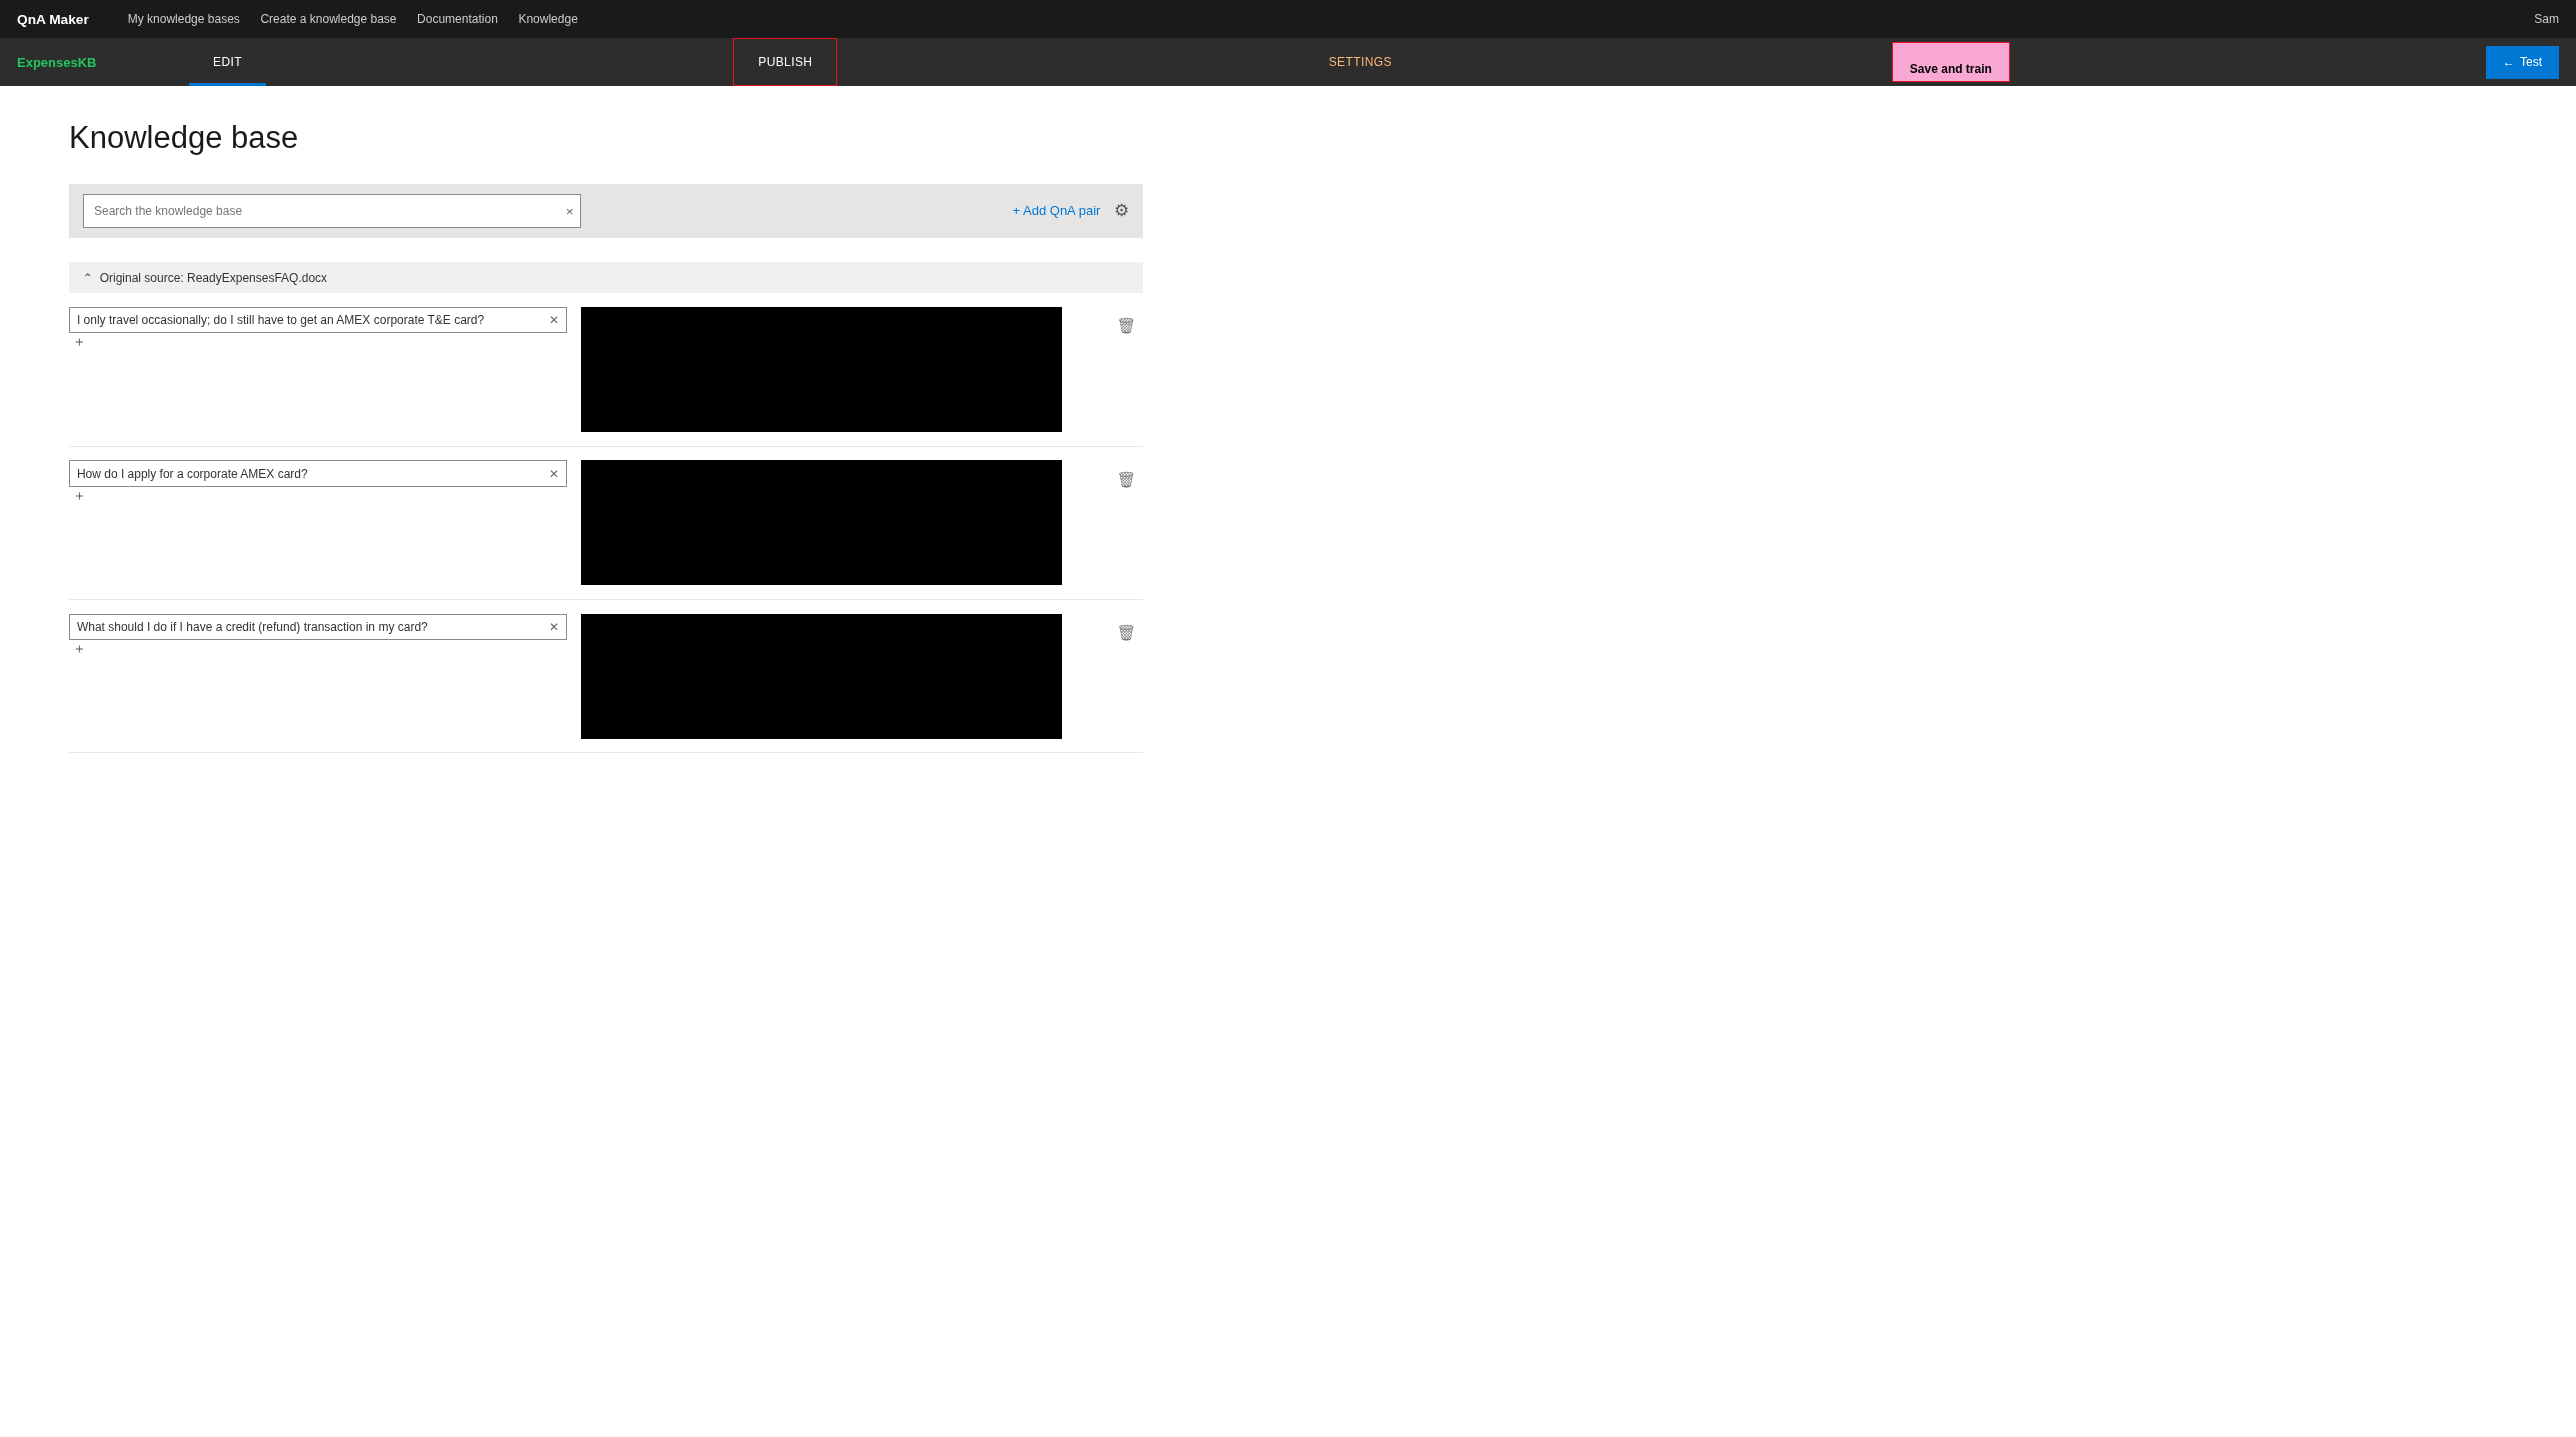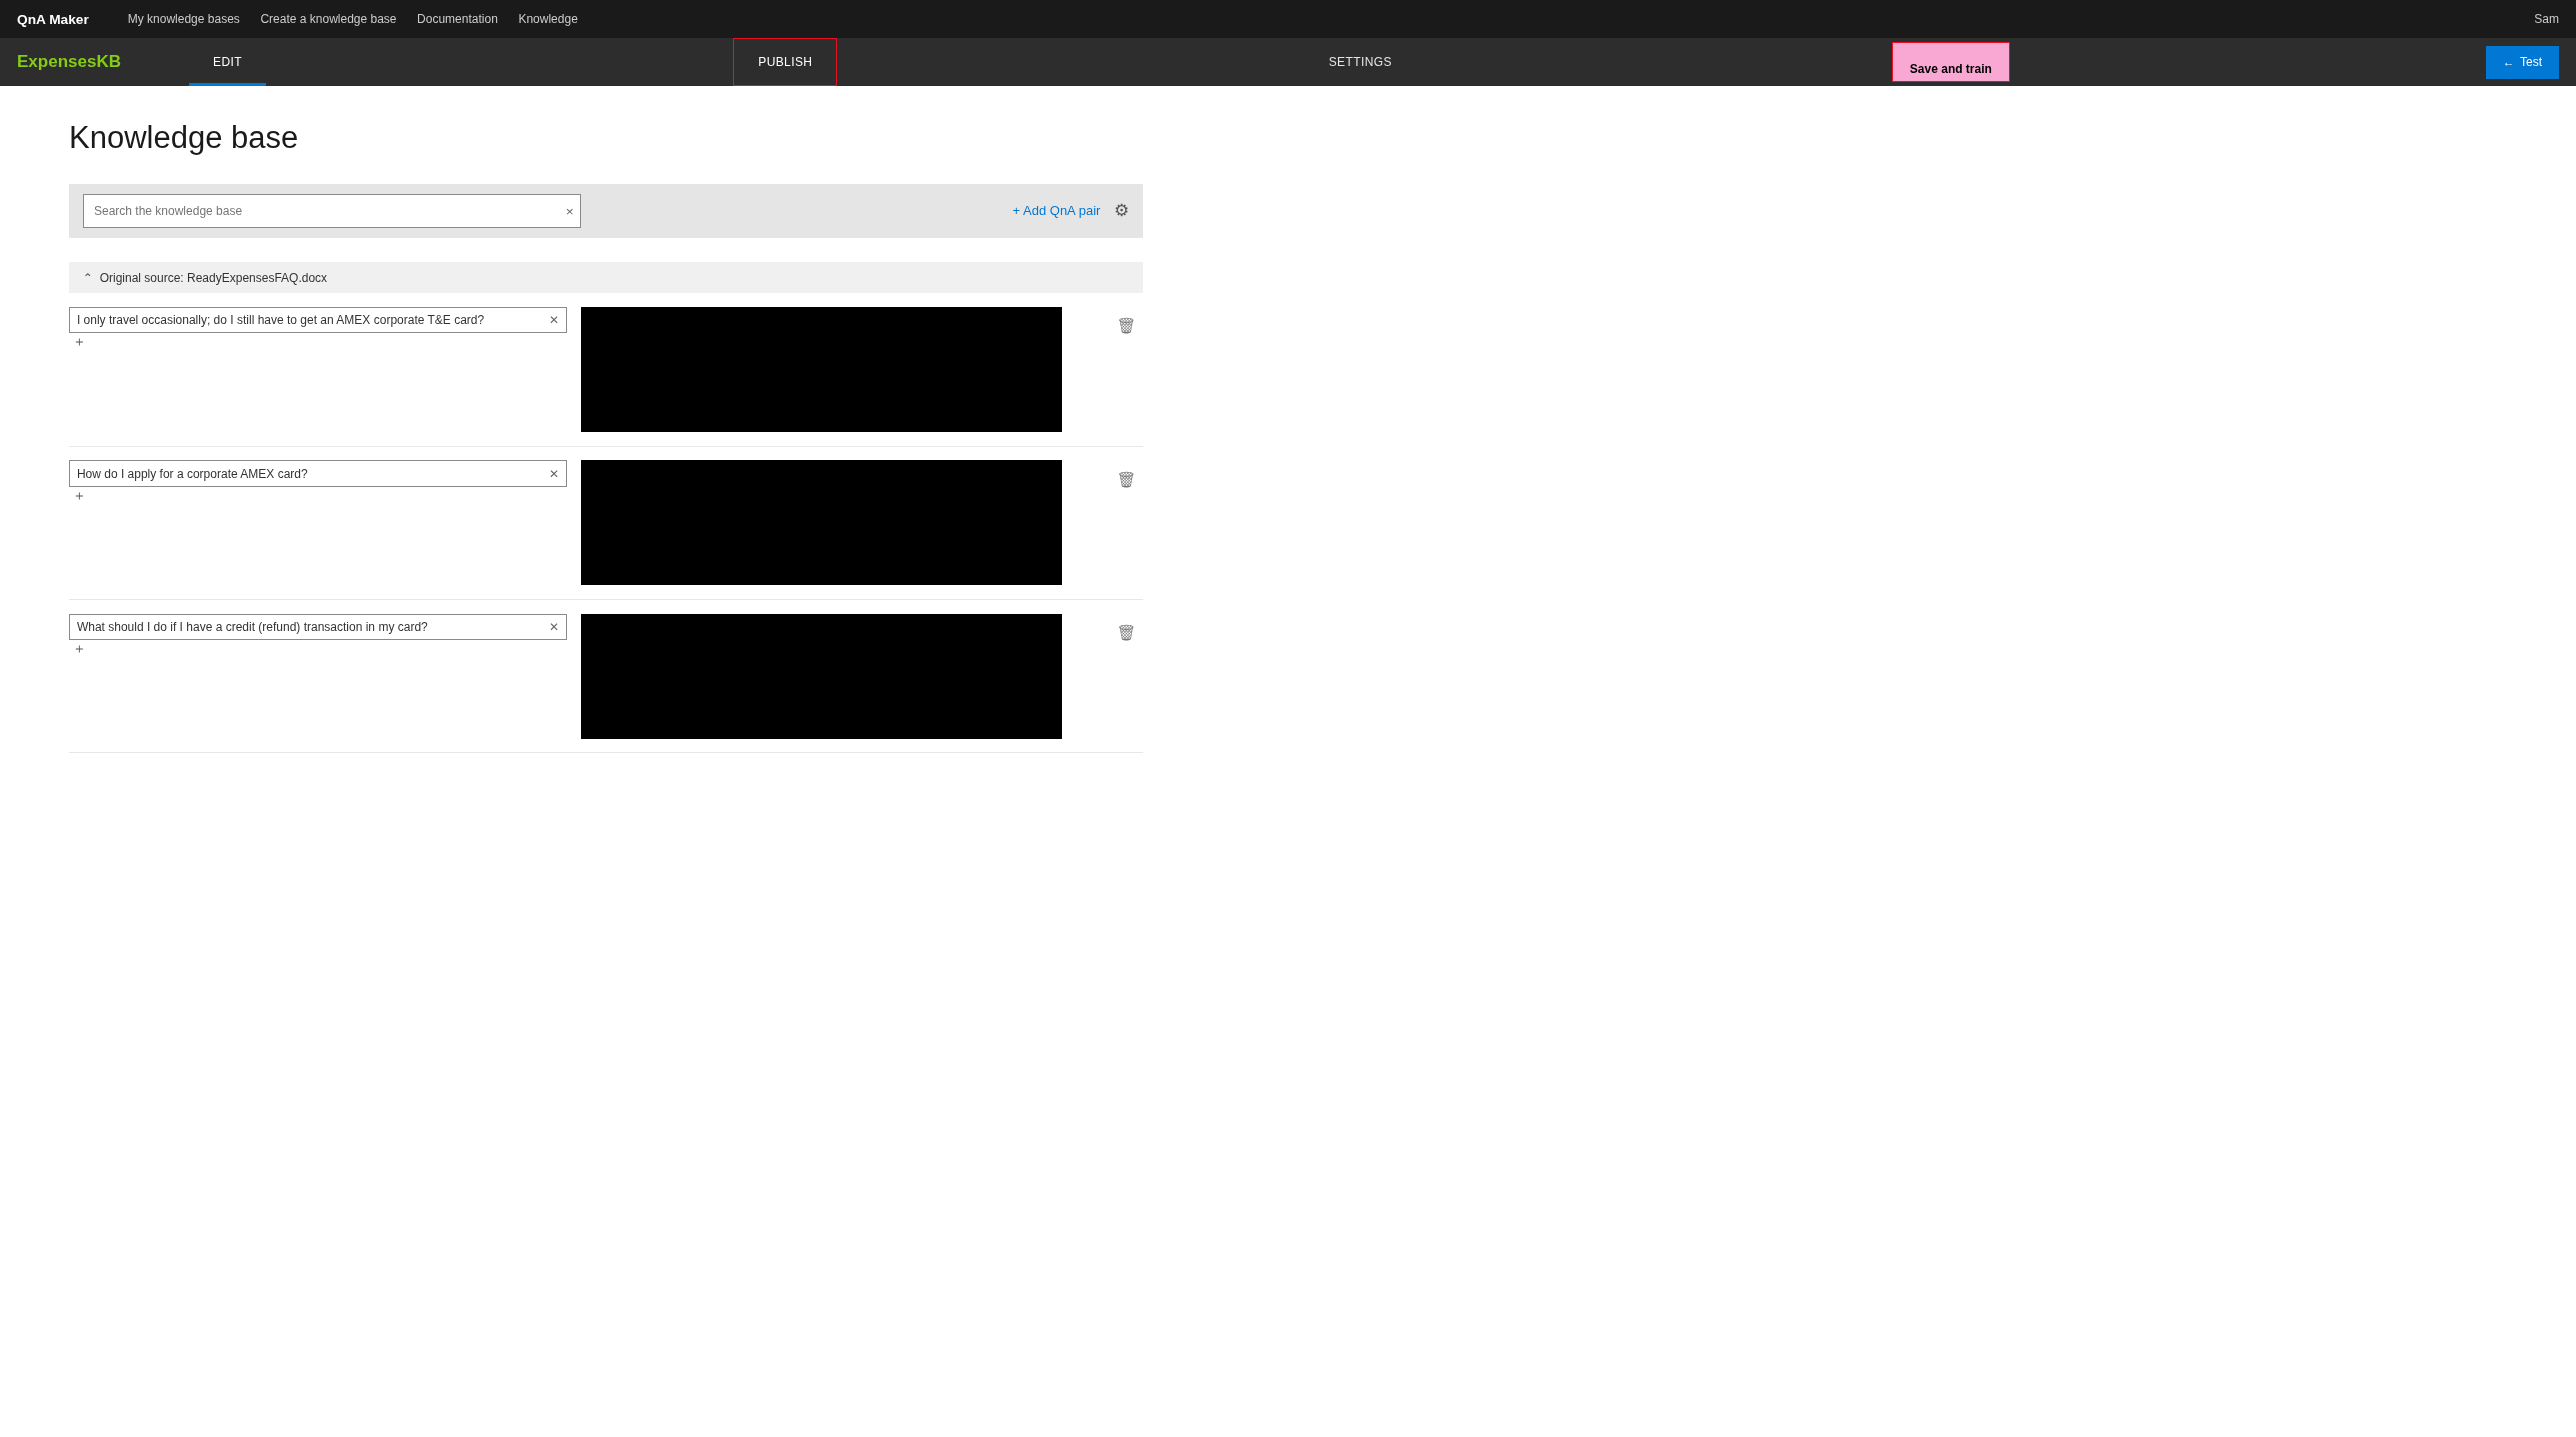--- a/index.html
+++ b/index.html
@@ -40,36 +40,36 @@
 
     
     .secondary-header {
       background: #2d2d2d;
       display: flex;
       align-items: center;
       height: 48px;
       padding: 0 17px;
     }
     .kb-title {
-      color: #84cc16;
-      font-size: 17px;
+      color: #22c55e;
+      font-size: 13px;
       font-weight: 600;
       min-width: 172px;
     }
     .tab-area {
       display: flex;
       align-items: center;
       flex: 1;
       justify-content: space-between;
       gap: 0;
     }
     .tab-btn {
       background: transparent;
       border: none;
-      color: #e5e5e5;
+      color: #fdba74;
       font-size: 12px;
       font-weight: 500;
       padding: 0 24px;
       height: 48px;
       cursor: pointer;
       letter-spacing: 0.4px;
       position: relative;
       text-transform: uppercase;
     }
     .tab-btn.active {

